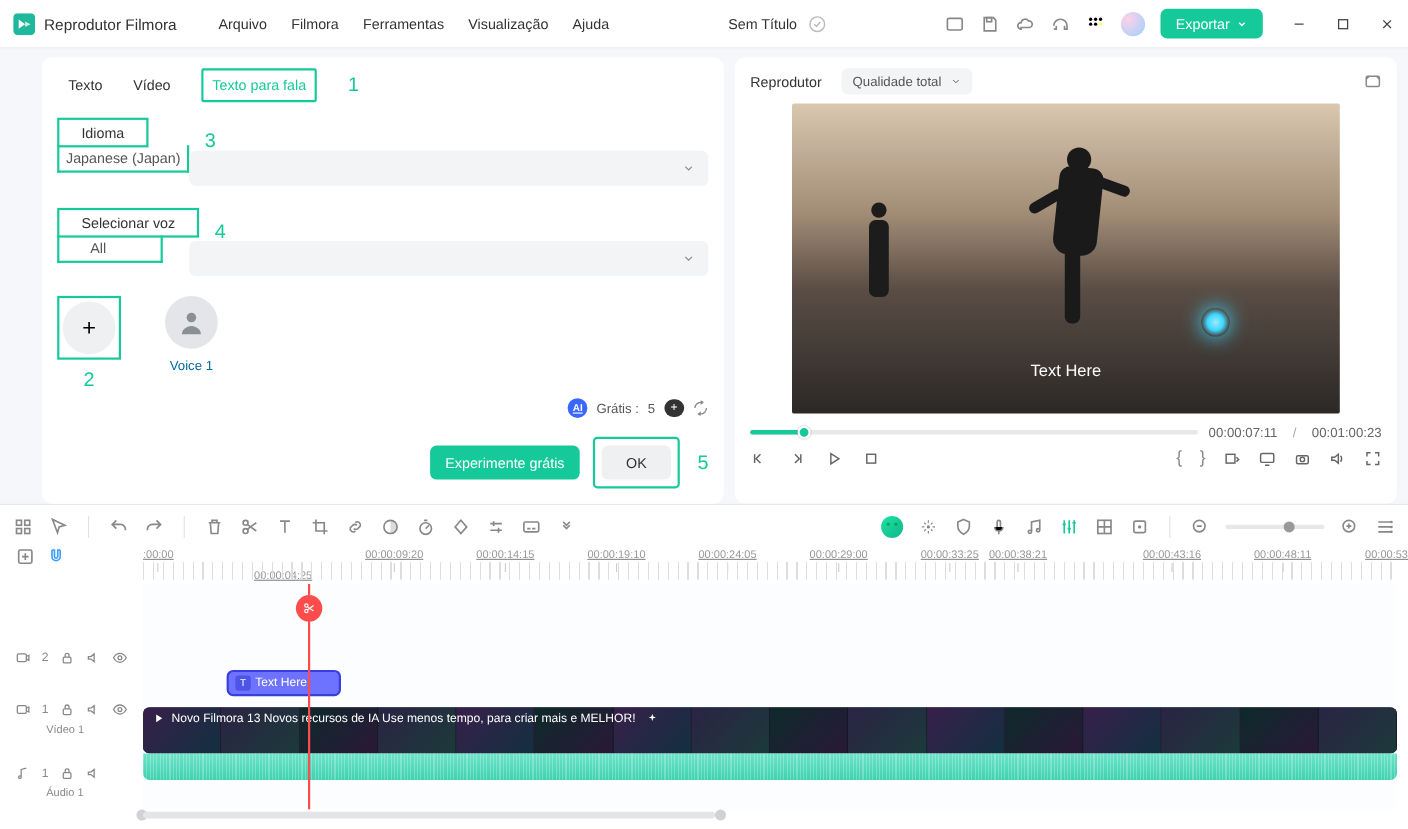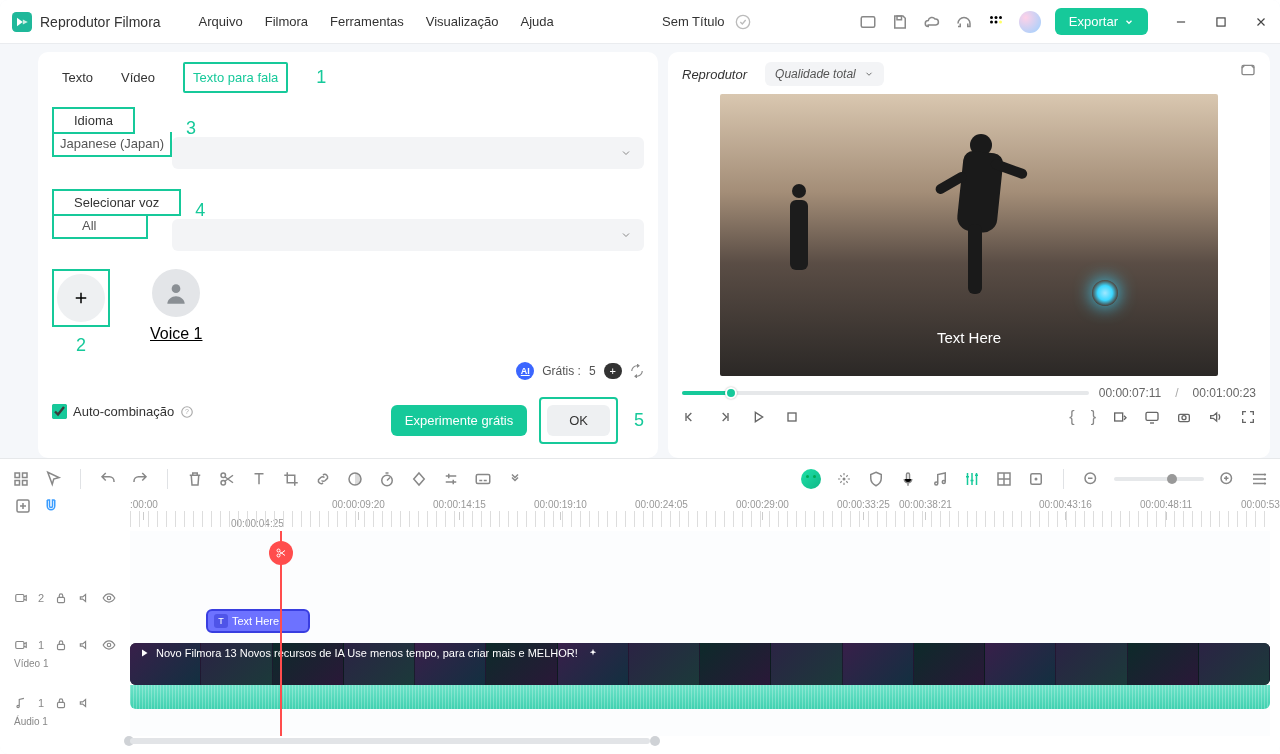--- a/index.html
+++ b/index.html
@@ -34,40 +34,40 @@
   .dropdown { margin-top: 6px; background: #f3f4f6; border-radius: 6px; height: 32px; display: flex; align-items: center; justify-content: space-between; padding: 0 12px; font-size: 13px; color: #555; cursor: pointer; }
   .dropdown svg { width: 12px; height: 12px; color: #888; }
   .dd-val-box { border: 2px solid #16c99a; border-top: none; padding: 4px 6px; margin-top: -2px; font-size: 13px; color: #555; display: inline-block; }
 
   .voice-row { display: flex; gap: 40px; margin-top: 18px; }
   .voice-col { display: flex; flex-direction: column; align-items: center; gap: 8px; }
   .add-voice { width: 58px; height: 58px; border: 2px solid #16c99a; display: flex; align-items: center; justify-content: center; cursor: pointer; }
   .add-voice .circle { width: 48px; height: 48px; border-radius: 50%; background: #eef0f2; display: flex; align-items: center; justify-content: center; }
   .plus { width: 18px; height: 18px; stroke: #16c99a; }
   .voice-av { width: 48px; height: 48px; border-radius: 50%; background: #e3e5e8; display:flex; align-items:center; justify-content:center; color:#777; }
-  .voice-name { font-size: 16px; color: #000000; text-decoration: underline; }
+  .voice-name { font-size: 12px; color: #0369a1; }
 
   .credits-row { display: flex; align-items: center; justify-content: flex-end; gap: 8px; font-size: 12px; color: #555; margin-top: 6px; }
   .ai-badge { width: 18px; height: 18px; border-radius: 50%; background: #3b66ff; color: #fff; font-size: 9px; font-weight: bold; display: flex; align-items: center; justify-content: center; text-decoration: underline; }
   .plus-pill { background: #333; color: #fff; border-radius: 10px; padding: 0 6px; font-size: 11px; height: 16px; line-height:16px; cursor: pointer; }
   .refresh { width: 14px; height: 14px; color: #888; cursor: pointer; }
 
   .autocomb { display: flex; align-items: center; gap: 6px; font-size: 13px; color: #333; margin-top: 24px; }
   .autocomb input { accent-color: #16c99a; width: 15px; height: 15px; }
   .help-ic { width: 14px; height: 14px; color: #aaa; }
 
   .lp-footer { position: absolute; right: 14px; bottom: 14px; display: flex; align-items: center; gap: 12px; }
   .try-btn { background: #16c99a; color: #fff; border: none; padding: 8px 14px; border-radius: 6px; font-size: 13px; cursor: pointer; }
   .ok-btn { background: #eef0f2; color: #333; border: none; padding: 8px 22px; border-radius: 6px; font-size: 13px; cursor: pointer; }
   .ok-wrap { border: 2px solid #16c99a; padding: 6px; border-radius: 4px; }
   .n5 { color: #16c99a; font-size: 18px; font-weight: 500; margin-left: 4px; }
 
   
   .right-panel { flex: 1; background: #fff; border-radius: 10px; padding: 10px 14px 8px 14px; display: flex; flex-direction: column; }
-  .rp-head { display: flex; justify-content: space-between; font-style: italic; }
+  .rp-head { display: flex; align-items: center; justify-content: space-between; }
   .rp-head-left { display:flex; align-items:center; gap:18px;}
   .rp-title { font-size: 13px; color: #333; }
   .quality-sel { background: #f3f4f6; border-radius: 6px; padding: 5px 10px; font-size: 12px; color: #555; display: flex; align-items: center; gap: 8px; cursor: pointer; }
   .snap-ic { width:16px; height:16px; color:#888; cursor:pointer;}
   .preview-img { flex: 0 0 auto; width: 498px; height: 282px; margin: 8px auto 6px auto; background: linear-gradient(180deg,#d9c7b0 0%, #a38d77 35%, #5a4d45 60%, #2b2826 100%); border-radius: 2px; position: relative; overflow:hidden; }
   .skater { position:absolute; left:220px; top:40px; width:80px; height:170px; }
   .skater .head { width:22px; height:22px; border-radius:50%; background:#1a1a1a; position:absolute; top:0; left:30px;}
   .skater .body { width:40px; height:80px; background:#1a1a1a; position:absolute; top:18px; left:20px; border-radius:10px 10px 14px 14px; transform:rotate(6deg);}
   .skater .arm1 { width:38px; height:10px; background:#1a1a1a; position:absolute; top:30px; left:50px; border-radius:5px; transform:rotate(20deg);}
   .skater .arm2 { width:34px; height:10px; background:#1a1a1a; position:absolute; top:44px; left:-6px; border-radius:5px; transform:rotate(-30deg);}
@@ -101,32 +101,32 @@
   .tl-ic.red-dot::after { content:''; position:absolute; top:-2px; right:-2px; width:5px;height:5px;border-radius:50%;background:#ff5a5a;}
   .ai-face { width:20px;height:20px;border-radius:50%;background:linear-gradient(135deg,#1fe0a8,#0fb887);position:relative;cursor:pointer;}
   .ai-face::before,.ai-face::after{content:'';position:absolute;width:3px;height:3px;background:#0a5;border-radius:50%;top:6px;}
   .ai-face::before{left:5px;} .ai-face::after{right:5px;}
   .zoom-slider { width:90px; height:4px; background:#e6e8ea; border-radius:2px; position:relative; cursor:pointer;}
   .zoom-handle { position:absolute; left:64%; top:50%; transform:translate(-50%,-50%); width:10px;height:10px;border-radius:50%;background:#999;}
 
   .ruler-row { display:flex; align-items:flex-start; height:34px; position:relative;}
   .ruler-left { width:120px; display:flex; align-items:center; gap:10px; padding-left:4px;}
   .ruler { flex:1; position:relative; font-size:10px; color:#888; height:34px;}
-  .tick { position:absolute; top:2px; display:flex; flex-direction:column; align-items:center;}
+  .tick { position:absolute; top:2px; display:flex; flex-direction:column; align-items:center;text-decoration:underline;}
   .tick .lab { font-size:10px; color:#999;}
   .tick .bar { width:1px; height:8px; background:#ccc; margin-top:2px;}
   .ruler::after { content:''; position:absolute; left:0; right:0; top:14px; height:16px; background:repeating-linear-gradient(90deg,#ddd 0,#ddd 1px,transparent 1px, transparent 9px);}
 
   .tracks-area { flex:1; display:flex; position:relative; overflow:hidden;}
   .tracks-left { width:120px; display:flex; flex-direction:column; }
   .track-head { height:42px; display:flex; align-items:center; gap:10px; padding-left:4px; font-size:11px; color:#888;}
   .track-head .hic { width:14px;height:14px;color:#888;cursor:pointer;}
   .track-head.double { height:70px; flex-direction:column; align-items:flex-start; justify-content:center; gap:4px; padding-left:4px;}
   .track-head.double .row{display:flex;gap:10px;align-items:center;}
-  .tlabel { font-size:10px; color:#888; margin-top:2px;}
+  .tlabel { font-size:10px; color:#888; margin-top:2px;margin-left:28px;}
 
   .tracks-right { flex:1; position:relative;}
   .grid-bg { position:absolute; inset:0; background:#fcfdfe;}
   .vtrack { position:absolute; left:0; right:0; }
 
   .text-clip { position:absolute; top:0; left:76px; width:104px; height:24px; background:#6d72ff; border:2px solid #393ee0; border-radius:6px; display:flex; align-items:center; gap:4px; padding:0 6px; color:#fff; font-size:11px; cursor:pointer;}
   .text-clip .ticon { width:14px;height:14px;background:#4f54e8;border-radius:3px;display:flex;align-items:center;justify-content:center;font-size:9px;}
 
   .video-clip { position:absolute; left:0; right:0; height:42px; background:#2a2f36; border-radius:6px; overflow:hidden; cursor:pointer; display:flex;}
   .video-clip .label { position:absolute; left:8px; top:4px; color:#fff; font-size:11px; z-index:2; display:flex; align-items:center; gap:6px;}
@@ -278,28 +278,20 @@
       <div class="credits-row">
         <span class="ai-badge">AI</span>
         <span>Grátis :</span>
         <span>5</span>
         <span class="plus-pill">+</span>
         <svg class="refresh" viewBox="0 0 24 24">
             <path d="M4 12a8 8 0 018-8v3l5-4-5-4v3A10 10 0 002 12M20 12a8 8 0 01-8 8v-3l-5 4 5 4v-3a10 10 0 0010-10" fill="currentColor"></path>
           </svg>
       </div>
 
-      <label class="autocomb">
-        <input type="checkbox" checked="" style="">
-        <span>Auto-combinação</span>
-        <svg class="help-ic" viewBox="0 0 24 24">
-            <circle cx="12" cy="12" r="9" fill="none" stroke="currentColor" stroke-width="2"></circle>
-            <text x="12" y="16" text-anchor="middle" font-size="12" fill="currentColor">?</text>
-          </svg>
-      </label>
 
       <div class="lp-footer">
         <button class="try-btn">Experimente grátis</button>
         <div class="ok-wrap">
           <button class="ok-btn">OK</button>
         </div>
         <span class="n5">5</span>
       </div>
     </div>
 

